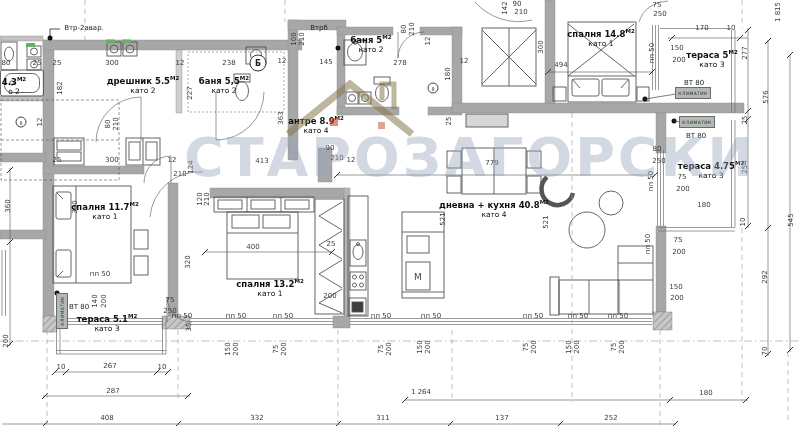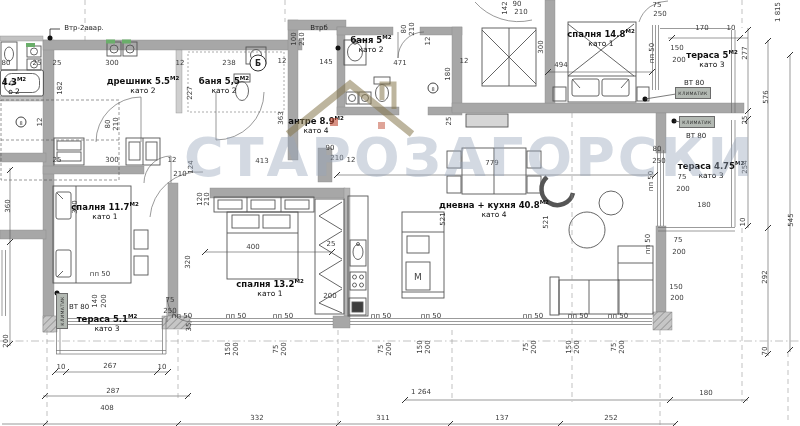--- a/index.html
+++ b/index.html
@@ -275,21 +275,21 @@
 
 <div id="labels">
     <span class="dim" style="left: 6px; top: 63px;">80</span>
     <span class="dim" style="left: 37px; top: 63px;">25</span>
     <span class="dim" style="left: 57px; top: 63px;">25</span>
     <span class="dim" style="left: 112px; top: 63px;">300</span>
     <span class="dim" style="left: 180px; top: 63px;">12</span>
     <span class="dim" style="left: 229px; top: 63px;">238</span>
     <span class="dim" style="left: 310px; top: 62px; margin-left: 16px;">145</span>
     <span class="dim" style="left: 282px; top: 61px;">12</span>
-    <span class="dim" style="left: 400px; top: 63px;">471</span>
+    <span class="dim" style="left: 400px; top: 63px;">278</span>
     <span class="dim" style="left: 464px; top: 61px;">12</span>
     <span class="dim rot" style="left: 60px; top: 88px;">182</span>
     <span class="dim rot" style="left: 190px; top: 93px;">227</span>
     <span class="dim rot" style="left: 40px; top: 122px;">12</span>
     <span class="dim rot" style="left: 108px; top: 124px;">80</span>
     <span class="dim rot" style="left: 116px; top: 124px;">210</span>
     <span class="dim rot" style="left: 294px; top: 39px;">100</span>
     <span class="dim rot" style="left: 302px; top: 39px;">210</span>
     <span class="dim rot" style="left: 404px; top: 29px;">80</span>
     <span class="dim rot" style="left: 412px; top: 29px;">210</span>
@@ -377,21 +377,21 @@
     <span class="dim" style="left: 100px; top: 274px;">пп 50</span>
     <span class="dim" style="left: 170px; top: 300px;">75</span>
     <span class="dim" style="left: 170px; top: 311px;">250</span>
     <span class="dim rot" style="left: 189px; top: 327px;">35</span>
     <span class="dim" style="left: 61px; top: 367px;">10</span>
     <span class="dim" style="left: 110px; top: 366px;">267</span>
     <span class="dim" style="left: 162px; top: 367px;">10</span>
     <span class="dim" style="left: 113px; top: 391px;">287</span>
     <span class="dim" style="left: 421px; top: 392px;">1 264</span>
     <span class="dim" style="left: 706px; top: 393px;">180</span>
-    <span class="dim" style="left: 107px; top: 408px;">408</span>
+    <span class="dim" style="left: 107px; top: 418px;">408</span>
     <span class="dim" style="left: 257px; top: 418px;">332</span>
     <span class="dim" style="left: 383px; top: 418px;">311</span>
     <span class="dim" style="left: 502px; top: 418px;">137</span>
     <span class="dim" style="left: 611px; top: 418px;">252</span>
     <span class="note" style="left: 84px; top: 28px;">Втр-2авар.</span>
     <span class="note" style="left: 319px; top: 28px;">Втрб</span>
     <span class="note" style="left: 694px; top: 83px;">ВТ 80</span>
     <span class="note" style="left: 696px; top: 136px;">ВТ 80</span>
     <span class="note" style="left: 79px; top: 307px;">ВТ 80</span>
     <span class="badge" style="left: 693px; top: 93px;">КЛИМАТИК</span>

